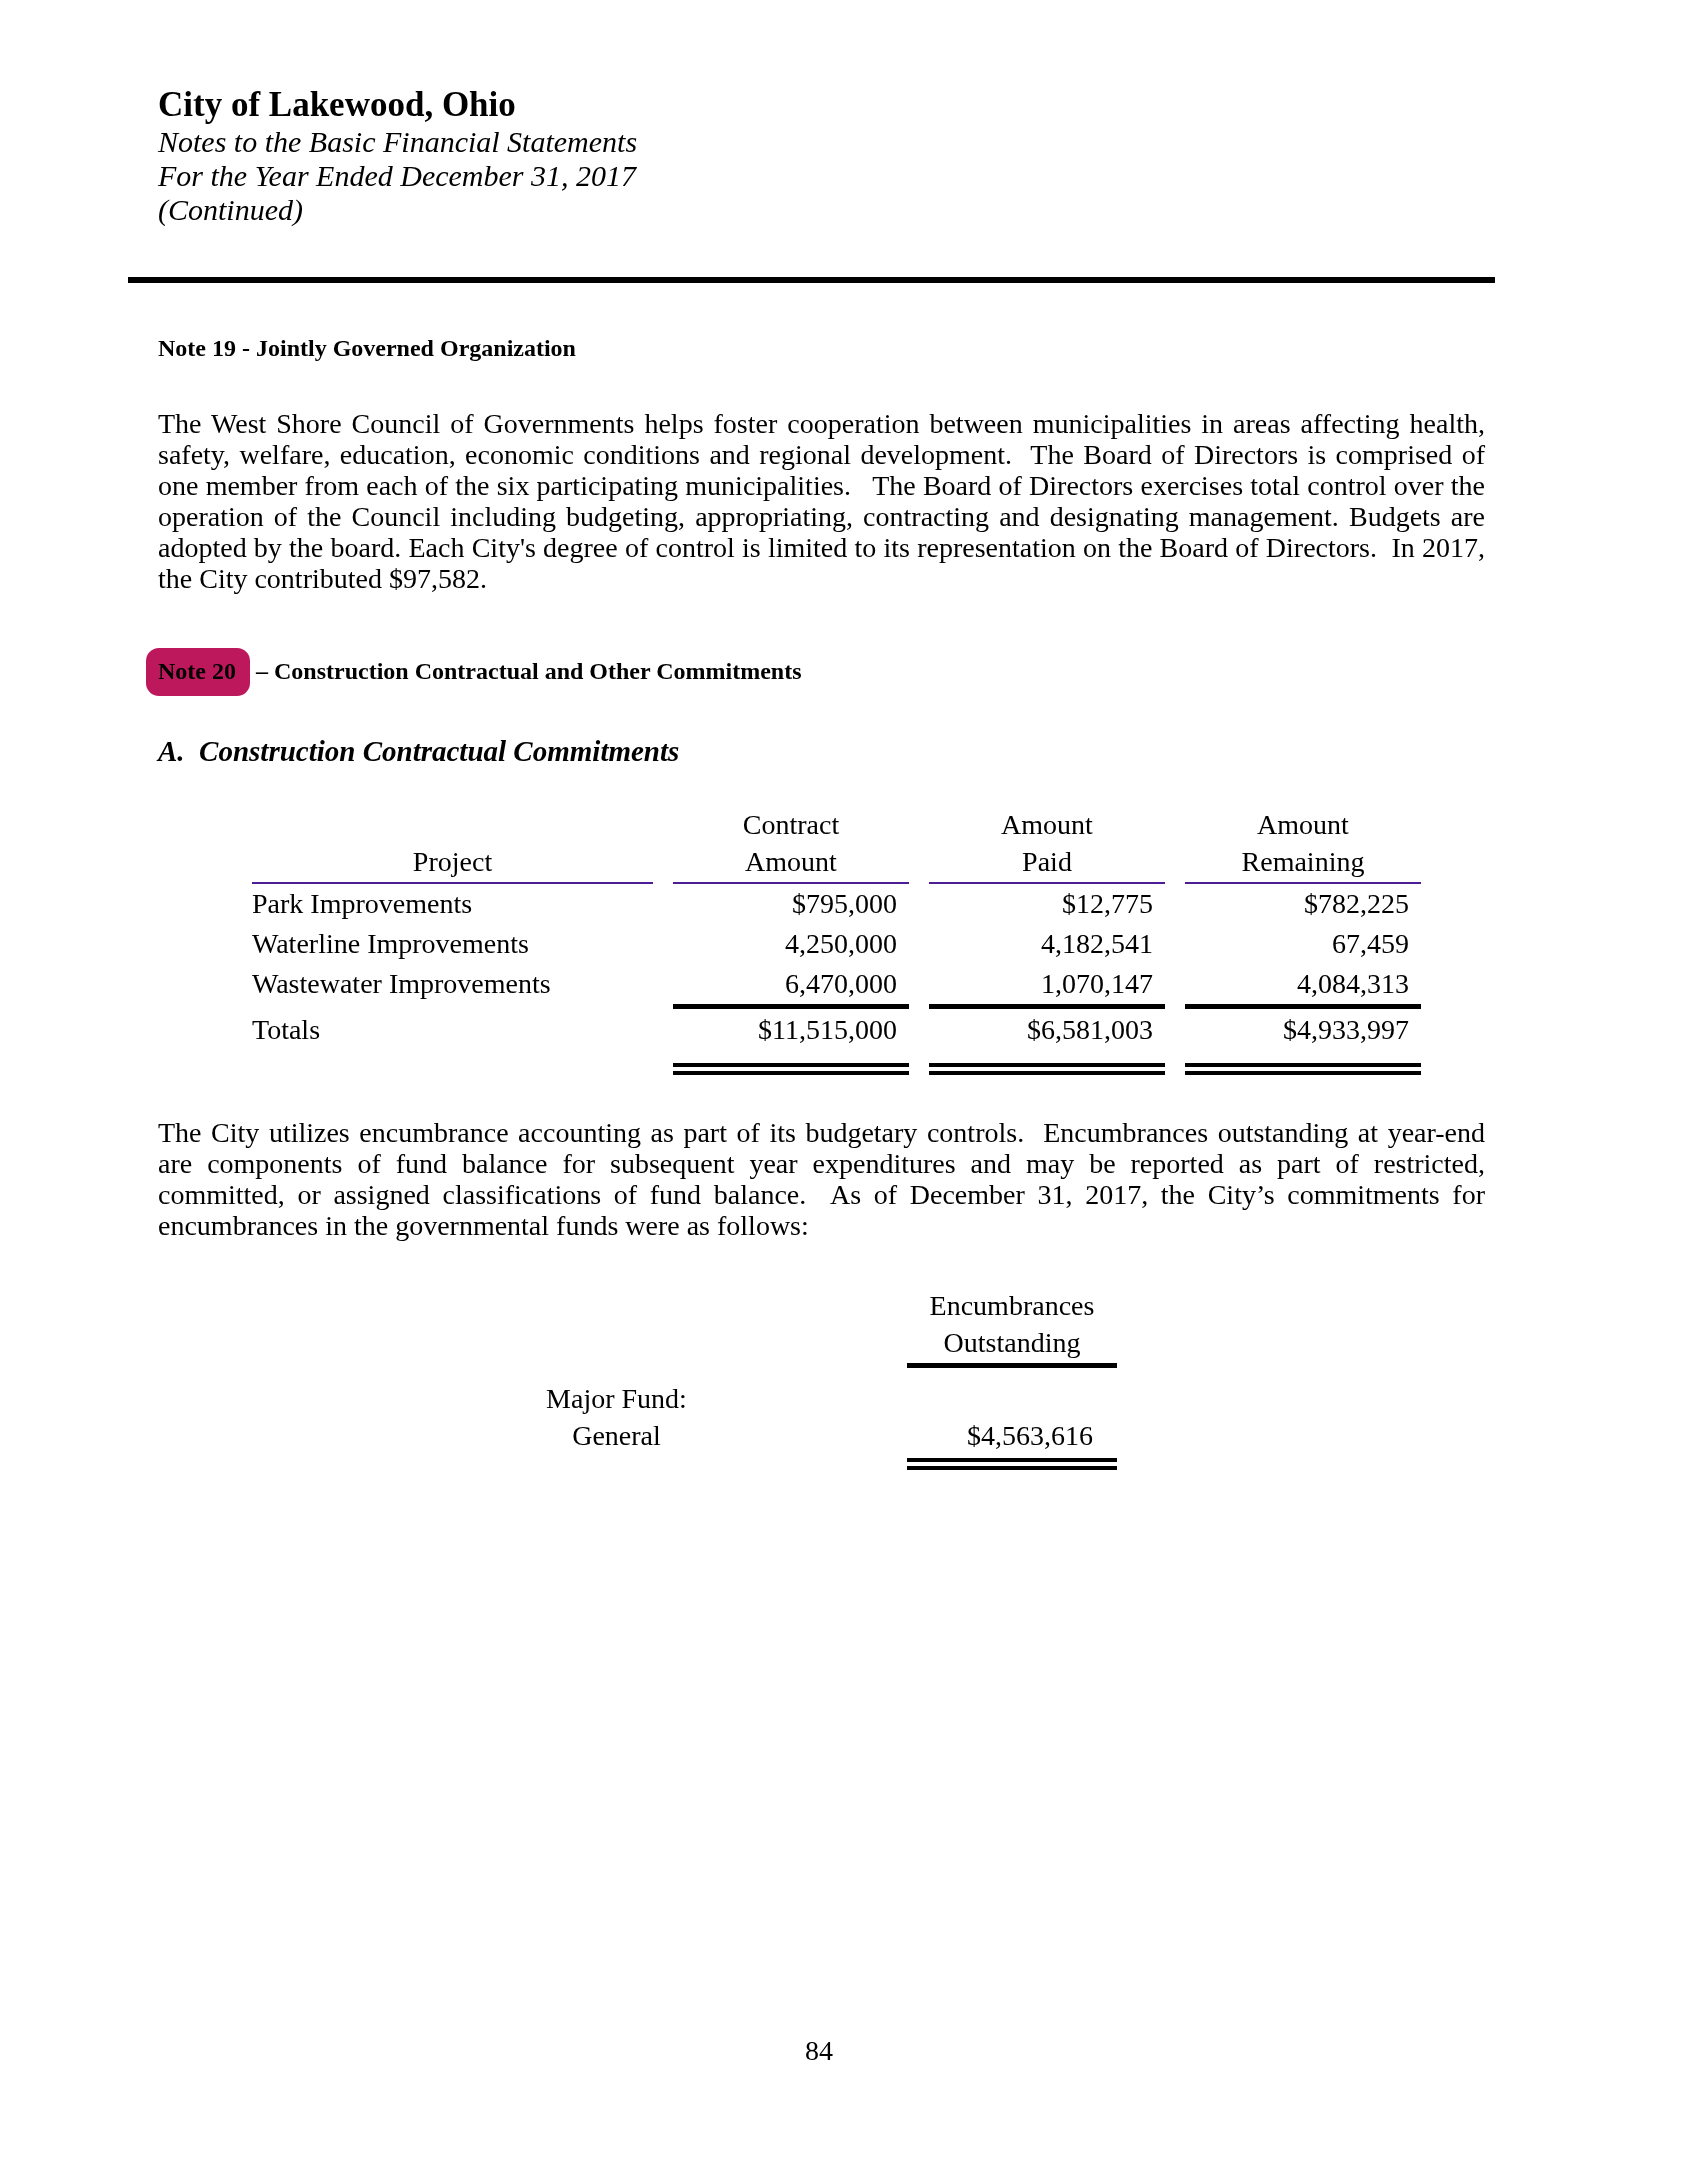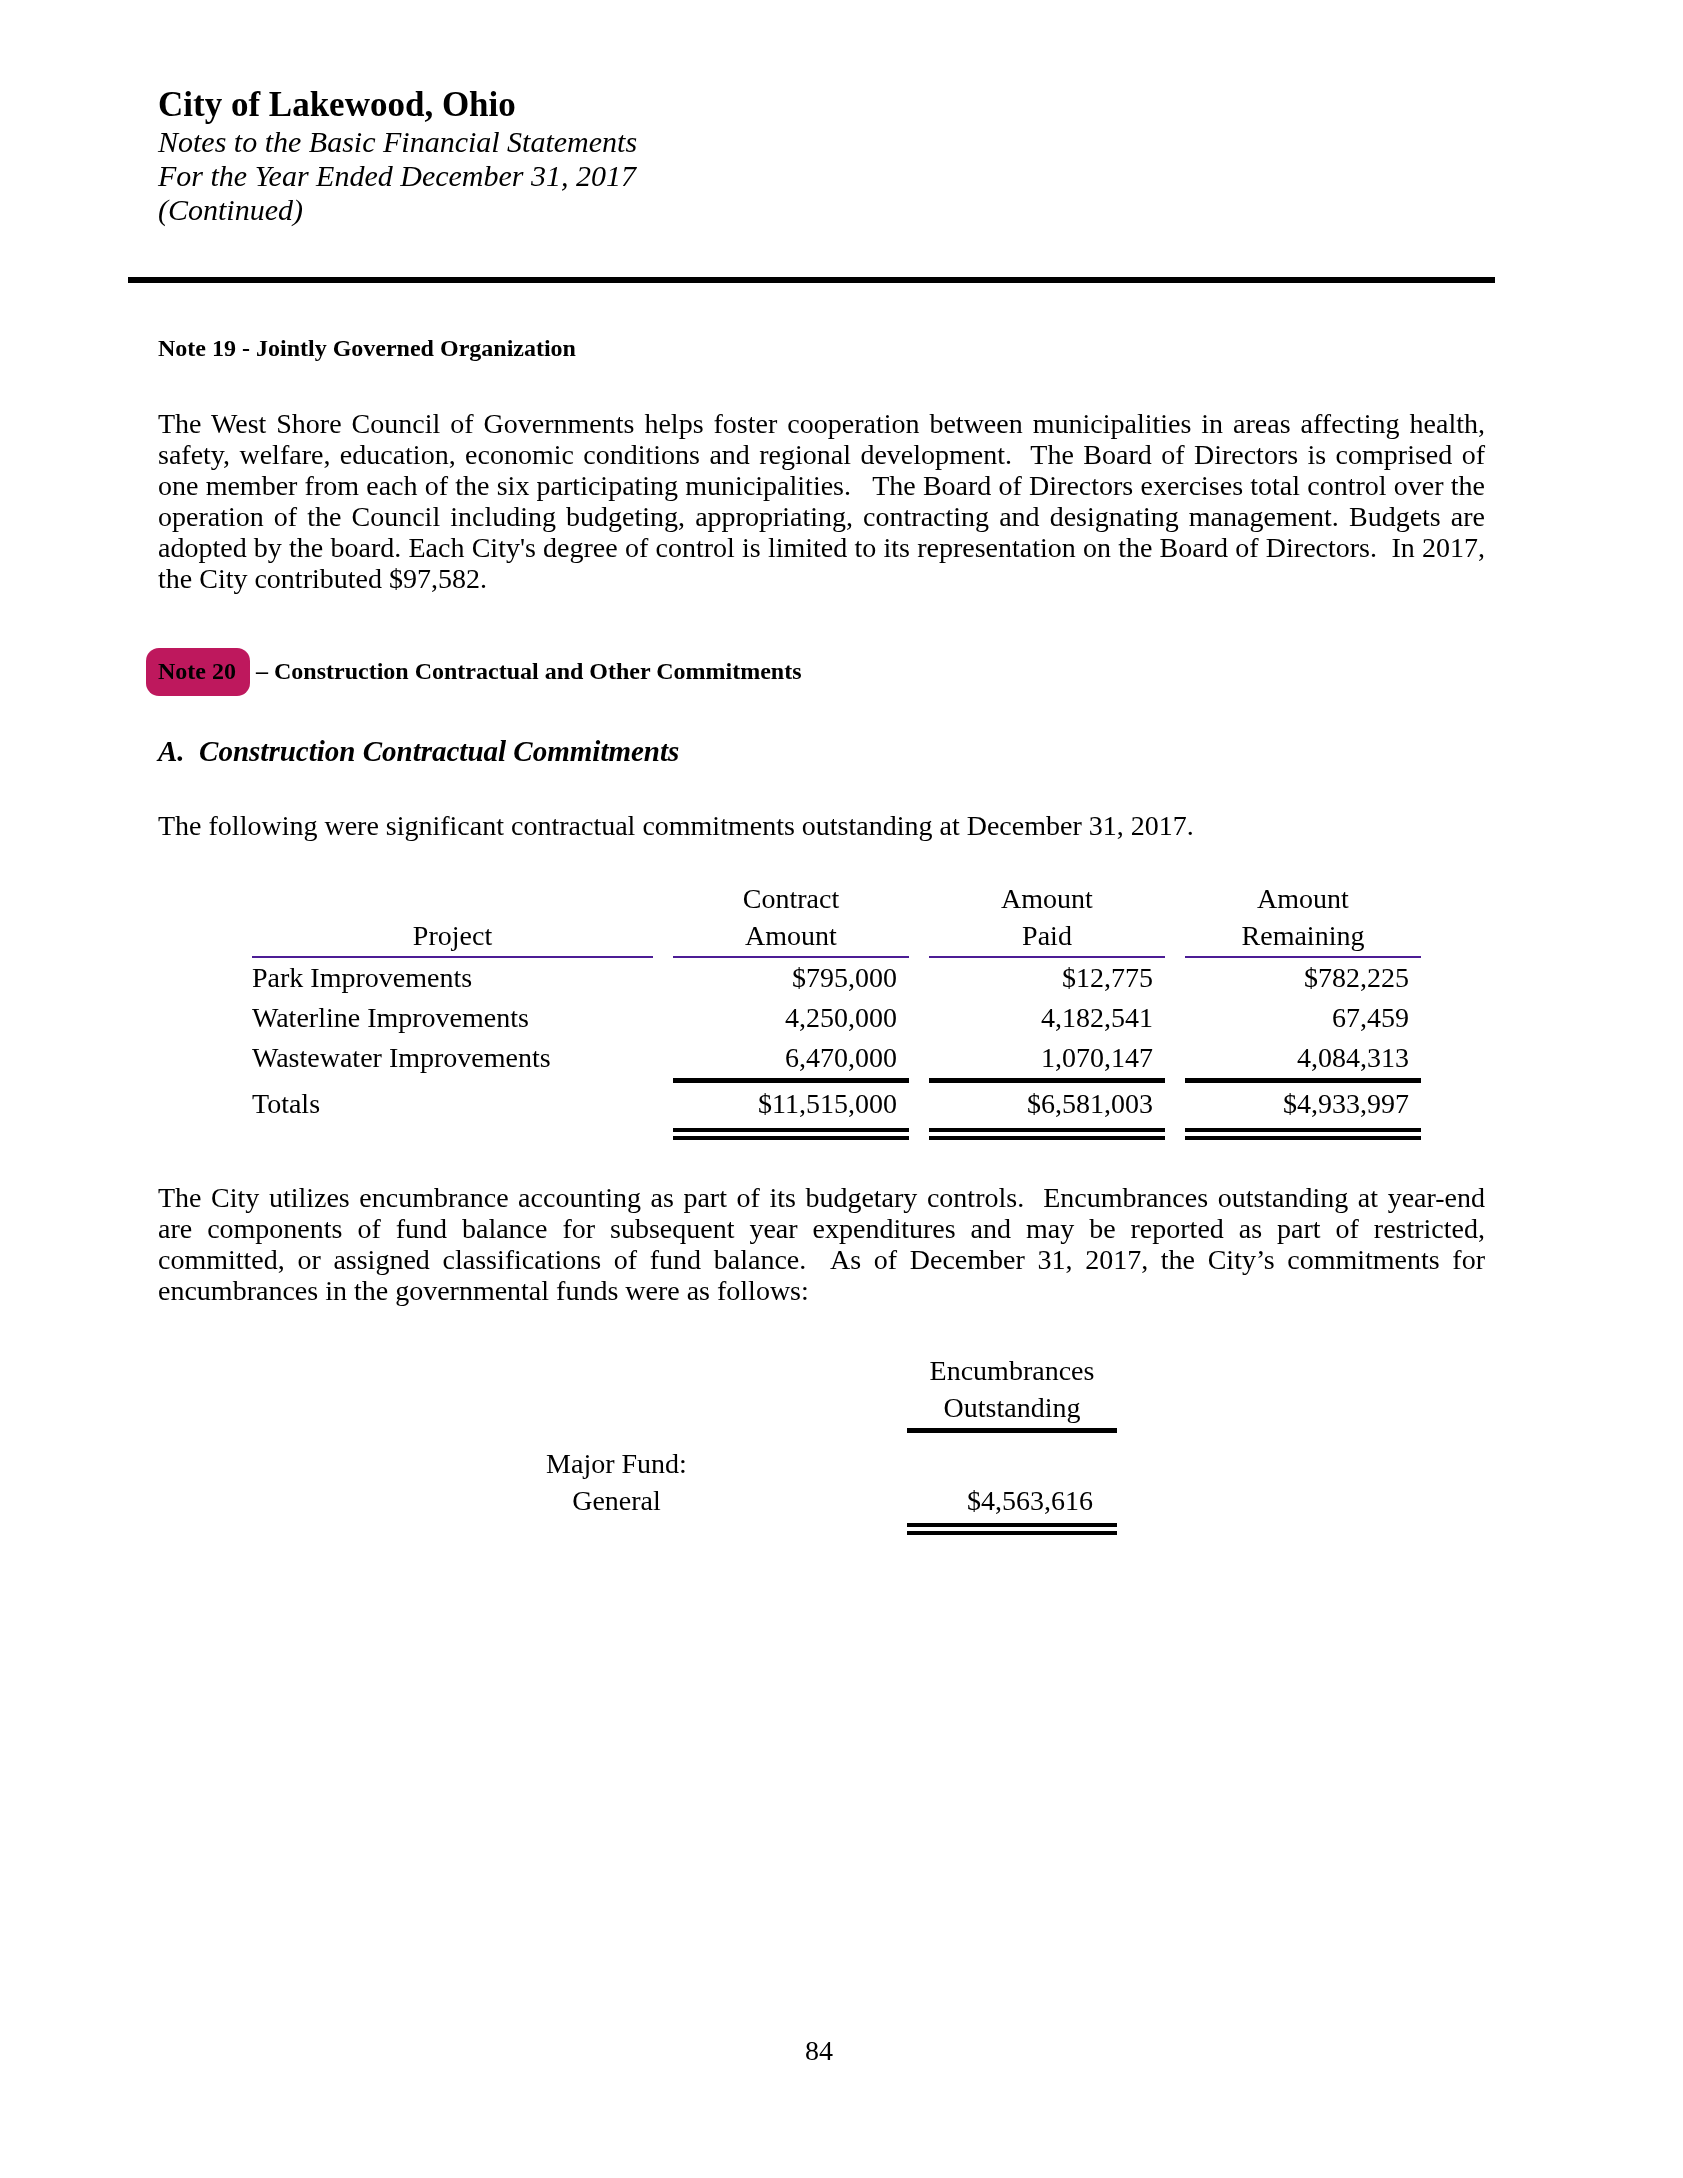--- a/index.html
+++ b/index.html
@@ -49,21 +49,21 @@
     grid-template-columns: 401px 236px 236px 236px;
     column-gap: 20px;
     font-size: 28px;
   }
   .t1 .cell { line-height: 37px; }
   .t1 .hc { text-align: center; }
   .t1 .hb { border-bottom: 2px solid #4c1d95; padding-bottom: 2px; }
   .t1 .num { text-align: right; padding-right: 12px; }
   .t1 .drow { line-height: 40px; }
   .t1 .rule1 { border-bottom: 5px solid #000; }
-  .t1 .dbl { border-bottom: 12px double #000; padding-bottom: 3px; }
+  .t1 .dbl { border-bottom: 12px double #000; padding-bottom: 12px; }
   .t1 .trow { line-height: 42px; }
 
   
   .t2 {
     margin: 46px 0 0 305px;
     display: grid;
     grid-template-columns: 307px 210px;
     column-gap: 137px;
     font-size: 28px;
   }
@@ -95,21 +95,20 @@
   <div class="top-rule"></div>
 
   <div class="note-heading">Note 19 - Jointly Governed Organization</div>
 
   <div class="para">The West Shore Council of Governments helps foster cooperation between municipalities in areas affecting health, safety, welfare, education, economic conditions and regional development.  The Board of Directors is comprised of one member from each of the six participating municipalities.   The Board of Directors exercises total control over the operation of the Council including budgeting, appropriating, contracting and designating management. Budgets are adopted by the board. Each City's degree of control is limited to its representation on the Board of Directors.  In 2017, the City contributed $97,582.</div>
 
   <div class="note-heading note20-heading"><span class="hl" style="background-color: #be185d;">Note 20</span><span> – Construction Contractual and Other Commitments</span></div>
 
   <div class="sub-heading">A.  Construction Contractual Commitments</div>
 
-  <div class="intro-line">The following were significant contractual commitments outstanding at December 31, 2017.</div>
 
   <div class="t1">
 
     <div class="cell hc"></div>
     <div class="cell hc">Contract</div>
     <div class="cell hc">Amount</div>
     <div class="cell hc">Amount</div>
 
     <div class="cell hc hb">Project</div>
     <div class="cell hc hb">Amount</div>

